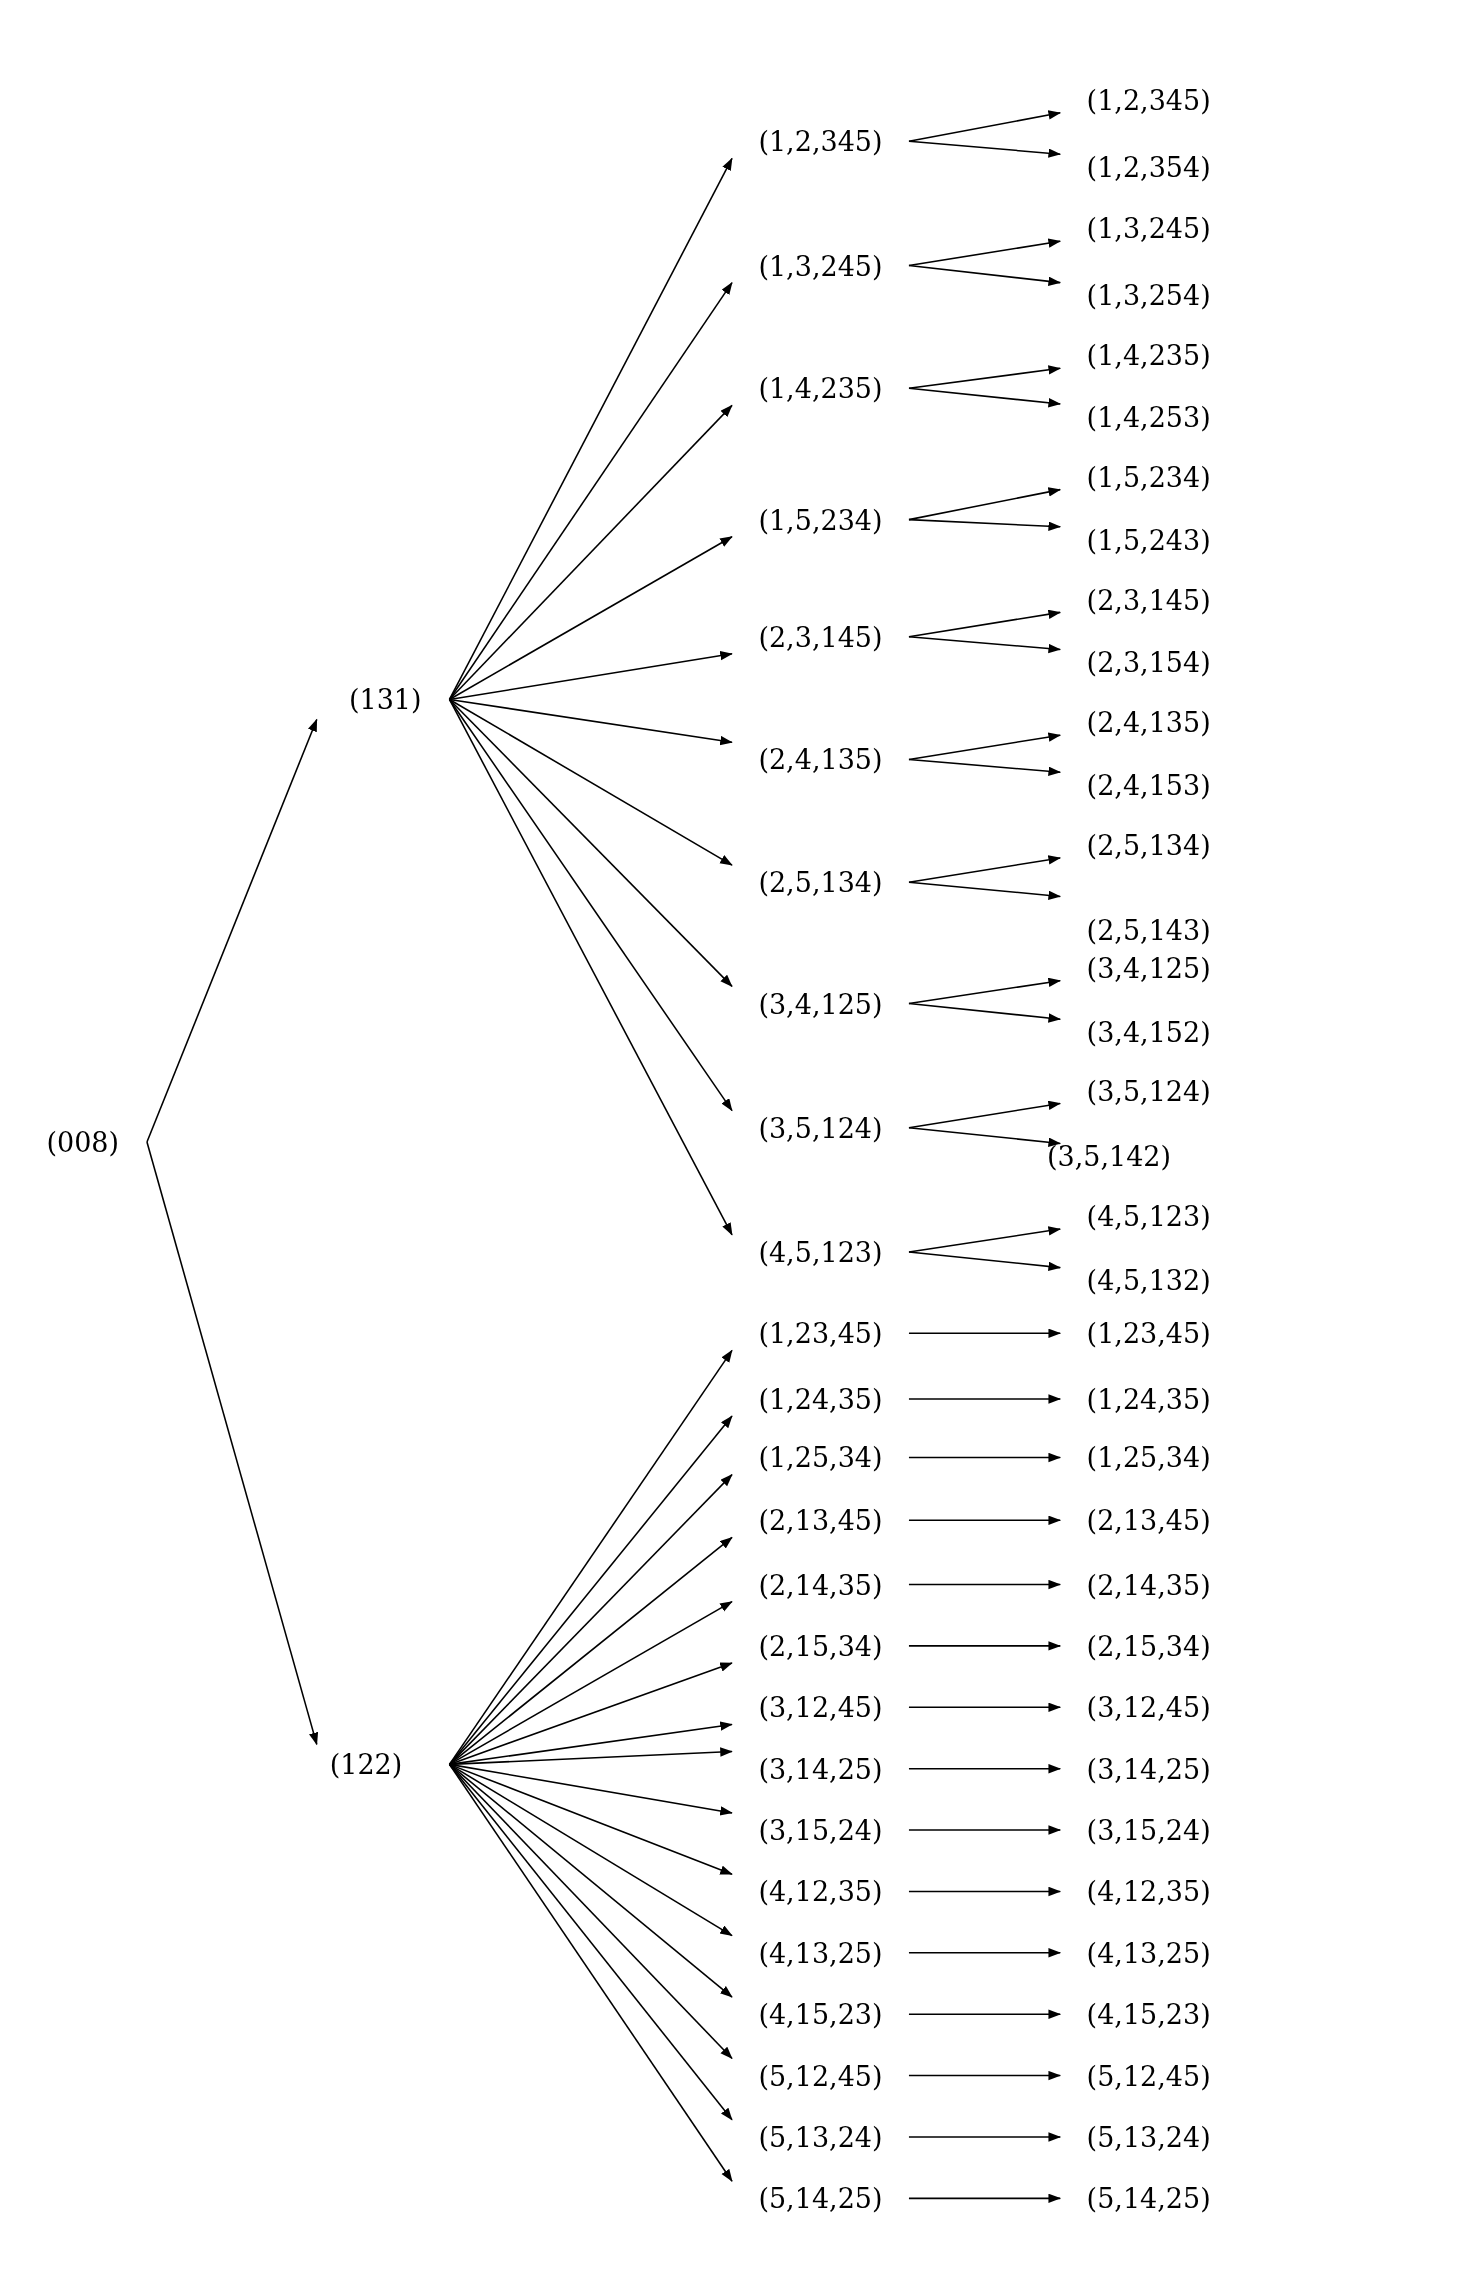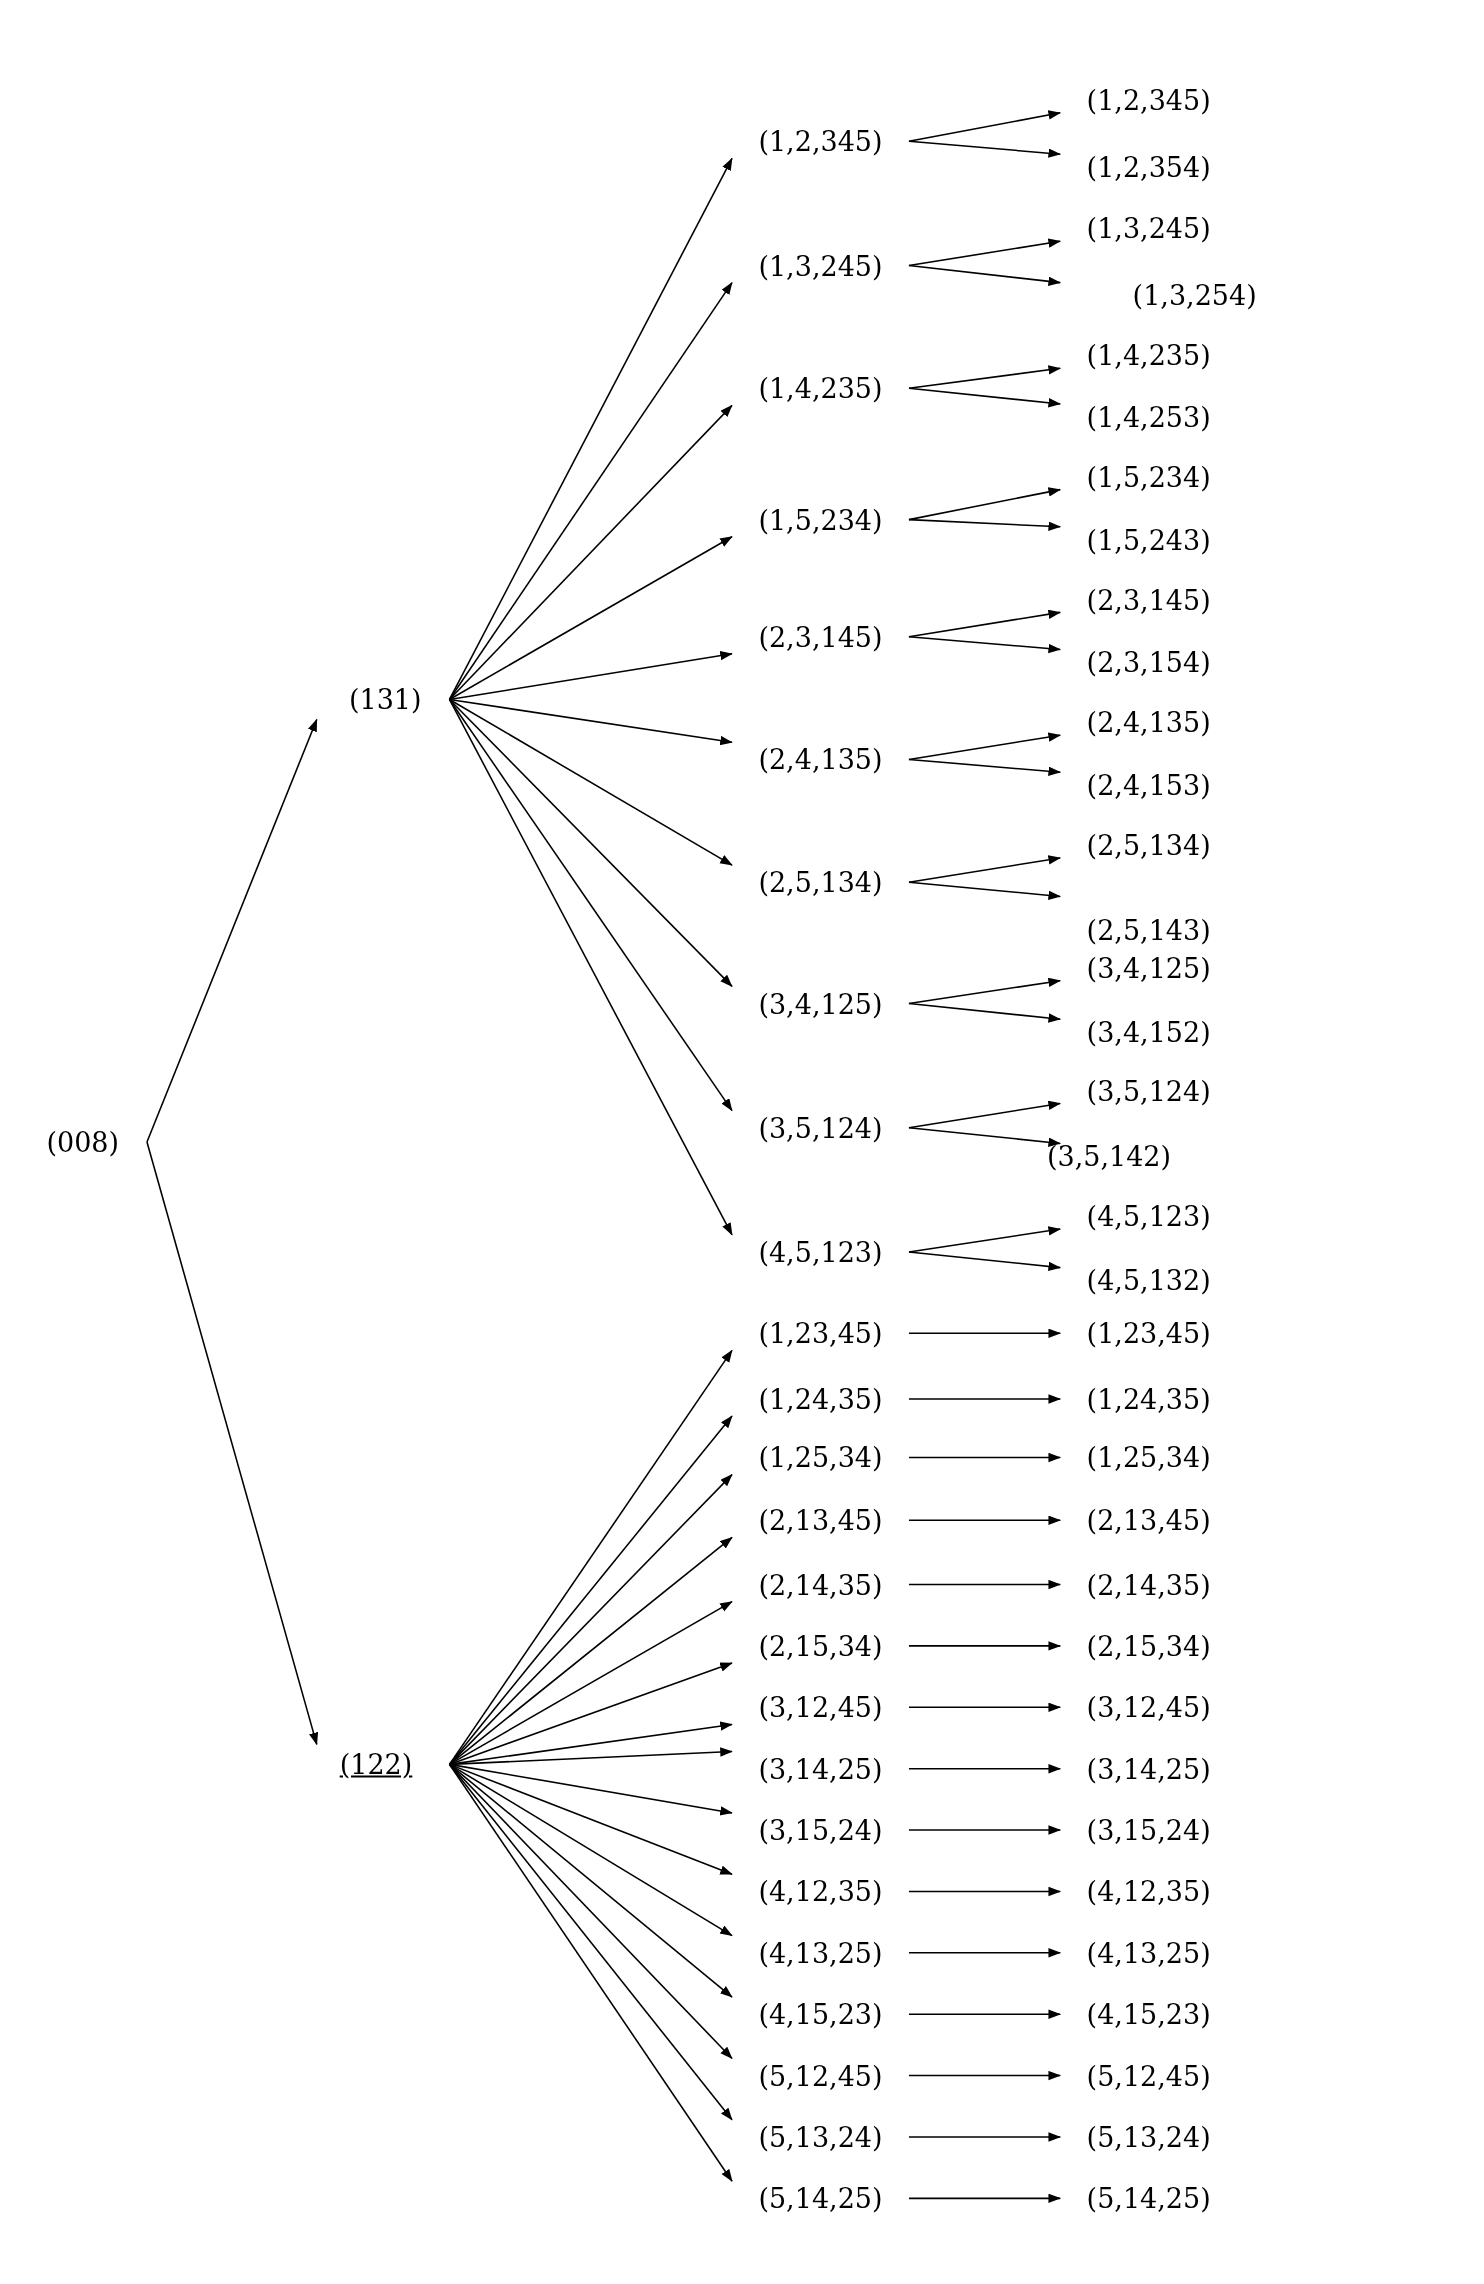--- a/index.html
+++ b/index.html
@@ -107,21 +107,21 @@
         <line x1="637" y1="1454" x2="743" y2="1454" marker-end="url(#arrow)"></line>
         <line x1="637" y1="1497" x2="743" y2="1497" marker-end="url(#arrow)"></line>
         <line x1="637" y1="1540" x2="743" y2="1540" marker-end="url(#arrow)"></line>
       </g>
     <line id="divider" x1="1305" y1="18" x2="1305" y2="1595" stroke="#000000" stroke-width="1.6"></line>
   </svg>
 
   <div id="labels">
       <div class="node" style="left: 82.7615px; top: 1142px;">(008)</div>
       <div class="node" style="left: 385.269px; top: 699.475px;">(131)</div>
-      <div class="node" style="left: 376px; top: 1764.39px; text-decoration: underline;">(122)</div>
+      <div class="node" style="left: 366px; top: 1764.39px;">(122)</div>
       <div class="node" style="left: 820.481px; top: 141.322px;">(1,2,345)</div>
       <div class="node" style="left: 820.481px; top: 265.515px;">(1,3,245)</div>
       <div class="node" style="left: 820.481px; top: 388.28px;">(1,4,235)</div>
       <div class="node" style="left: 820.481px; top: 519.61px;">(1,5,234)</div>
       <div class="node" style="left: 820.481px; top: 636.665px;">(2,3,145)</div>
       <div class="node" style="left: 820.481px; top: 759.43px;">(2,4,135)</div>
       <div class="node" style="left: 820.481px; top: 882.195px;">(2,5,134)</div>
       <div class="node" style="left: 820.481px; top: 1003.53px;">(3,4,125)</div>
       <div class="node" style="left: 820.481px; top: 1127.72px;">(3,5,124)</div>
       <div class="node" style="left: 820.481px; top: 1251.92px;">(4,5,123)</div>
@@ -136,21 +136,21 @@
       <div class="node" style="left: 820.481px; top: 1830.06px;">(3,15,24)</div>
       <div class="node" style="left: 820.481px; top: 1891.44px;">(4,12,35)</div>
       <div class="node" style="left: 820.481px; top: 1952.82px;">(4,13,25)</div>
       <div class="node" style="left: 820.481px; top: 2014.2px;">(4,15,23)</div>
       <div class="node" style="left: 820.481px; top: 2075.59px;">(5,12,45)</div>
       <div class="node" style="left: 820.481px; top: 2136.97px;">(5,13,24)</div>
       <div class="node" style="left: 820.481px; top: 2198.35px;">(5,14,25)</div>
       <div class="node" style="left: 1148.67px; top: 99.925px;">(1,2,345)</div>
       <div class="node" style="left: 1148.67px; top: 167.018px;">(1,2,354)</div>
       <div class="node" style="left: 1148.67px; top: 228.4px;">(1,3,245)</div>
-      <div class="node" style="left: 1148.67px; top: 295.493px; margin-left: 46px;">(1,3,254)</div>
+      <div class="node" style="left: 1148.67px; top: 295.493px;">(1,3,254)</div>
       <div class="node" style="left: 1148.67px; top: 355.447px;">(1,4,235)</div>
       <div class="node" style="left: 1148.67px; top: 416.83px;">(1,4,253)</div>
       <div class="node" style="left: 1148.67px; top: 476.785px;">(1,5,234)</div>
       <div class="node" style="left: 1148.67px; top: 539.595px;">(1,5,243)</div>
       <div class="node" style="left: 1148.67px; top: 599.55px;">(2,3,145)</div>
       <div class="node" style="left: 1148.67px; top: 662.36px;">(2,3,154)</div>
       <div class="node" style="left: 1148.67px; top: 722.315px;">(2,4,135)</div>
       <div class="node" style="left: 1148.67px; top: 785.125px;">(2,4,153)</div>
       <div class="node" style="left: 1148.67px; top: 845.08px;">(2,5,134)</div>
       <div class="node" style="left: 1148.67px; top: 930px;">(2,5,143)</div>

